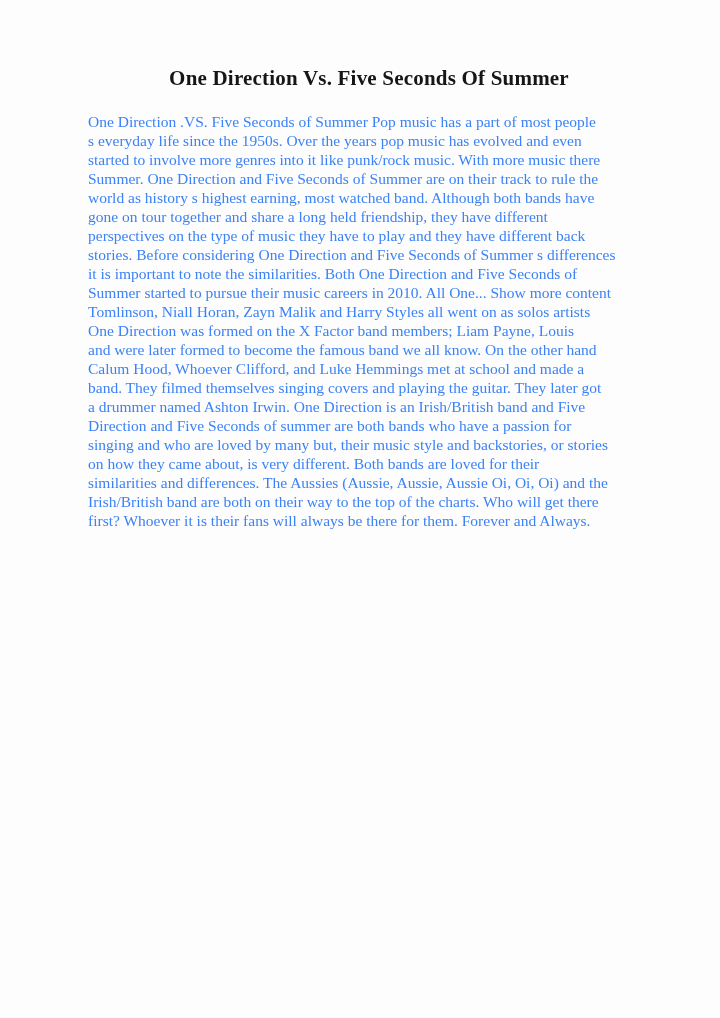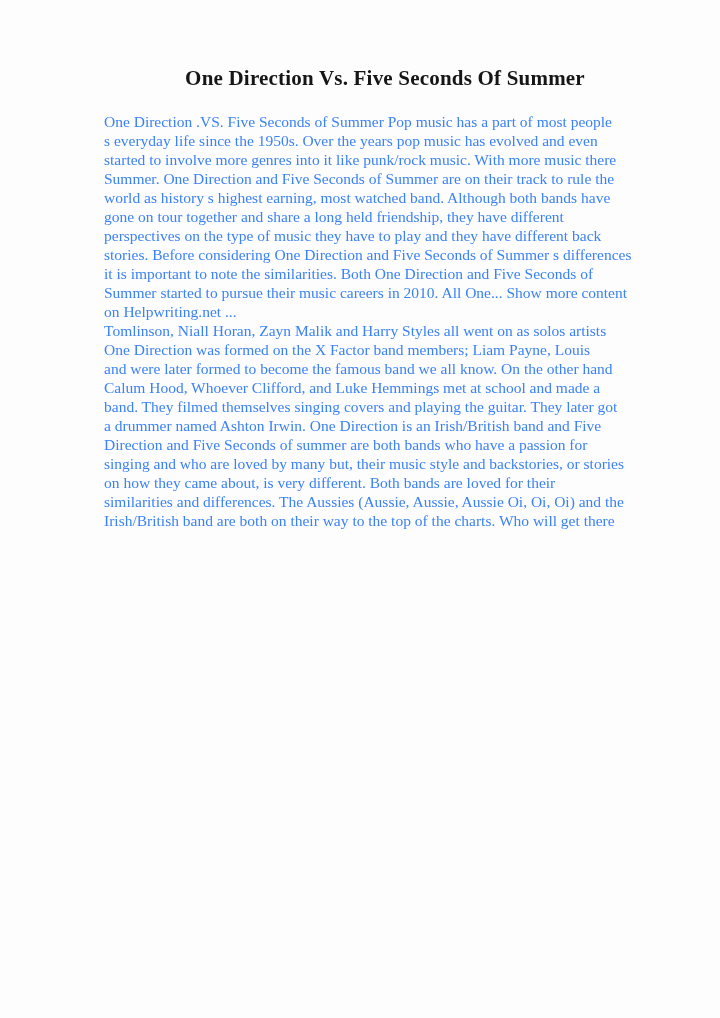--- a/index.html
+++ b/index.html
@@ -10,21 +10,21 @@
   .page {
     position: relative;
     width: 720px;
     height: 1018px;
     background: #fdfdfd;
     overflow: hidden;
     font-family: "Liberation Serif", serif;
   }
   .content {
     position: absolute;
-    left: 104px;
+    left: 88px;
     top: 66px;
     width: 562px;
   }
   .doc-title {
     font-family: "Liberation Serif", serif;
     font-size: 21px;
     font-weight: bold;
     color: #161616;
     text-align: center;
     margin: 0 0 22px 0;
@@ -56,30 +56,30 @@
           <div class="line">One Direction .VS. Five Seconds of Summer Pop music has a part of most people</div>
           <div class="line">s everyday life since the 1950s. Over the years pop music has evolved and even</div>
           <div class="line">started to involve more genres into it like punk/rock music. With more music there</div>
           <div class="line">Summer. One Direction and Five Seconds of Summer are on their track to rule the</div>
           <div class="line">world as history s highest earning, most watched band. Although both bands have</div>
           <div class="line">gone on tour together and share a long held friendship, they have different</div>
           <div class="line">perspectives on the type of music they have to play and they have different back</div>
           <div class="line">stories. Before considering One Direction and Five Seconds of Summer s differences</div>
           <div class="line">it is important to note the similarities. Both One Direction and Five Seconds of</div>
           <div class="line">Summer started to pursue their music careers in 2010. All One... Show more content</div>
-          <div class="line">on Helpwriting.net ...</div>
         </div>
         <div class="paragraph">
           <div class="line">Tomlinson, Niall Horan, Zayn Malik and Harry Styles all went on as solos artists</div>
           <div class="line">One Direction was formed on the X Factor band members; Liam Payne, Louis</div>
           <div class="line">and were later formed to become the famous band we all know. On the other hand</div>
           <div class="line">Calum Hood, Whoever Clifford, and Luke Hemmings met at school and made a</div>
           <div class="line">band. They filmed themselves singing covers and playing the guitar. They later got</div>
           <div class="line">a drummer named Ashton Irwin. One Direction is an Irish/British band and Five</div>
           <div class="line">Direction and Five Seconds of summer are both bands who have a passion for</div>
           <div class="line">singing and who are loved by many but, their music style and backstories, or stories</div>
           <div class="line">on how they came about, is very different. Both bands are loved for their</div>
           <div class="line">similarities and differences. The Aussies (Aussie, Aussie, Aussie Oi, Oi, Oi) and the</div>
           <div class="line">Irish/British band are both on their way to the top of the charts. Who will get there</div>
+          <div class="line">first? Whoever it is their fans will always be there for them. Forever and Always.</div>
         </div>
       </div>
   </div>
 </div>
 
 </body></html>

